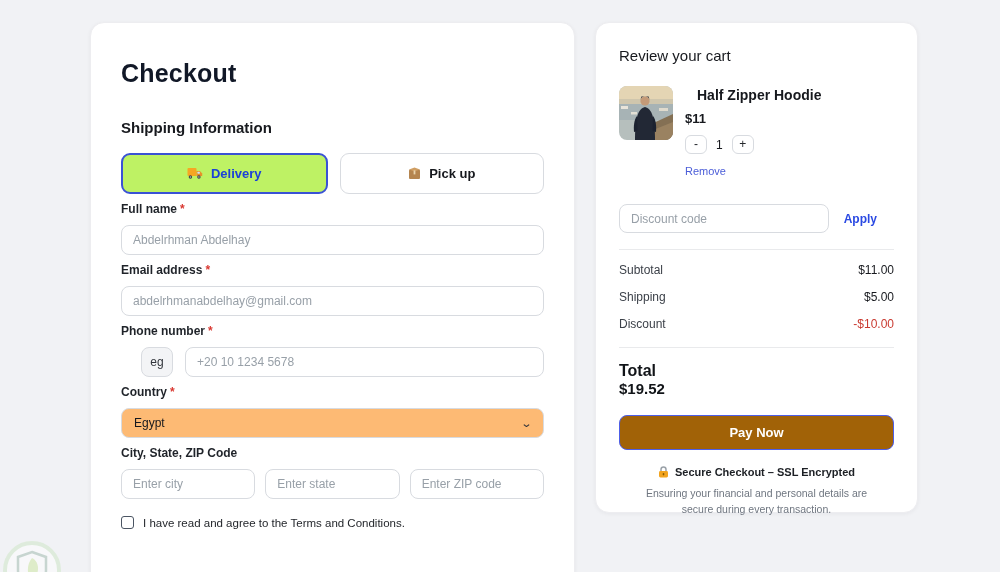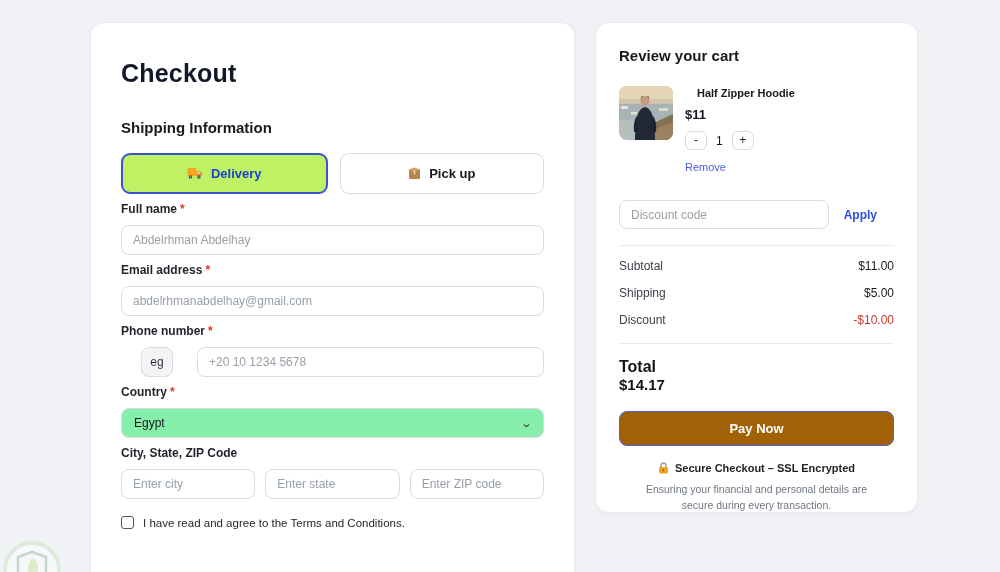--- a/index.html
+++ b/index.html
@@ -32,44 +32,44 @@
   .field { margin-top:8px; }
   .field:first-of-type { margin-top:21px; }
   .field-label { font-size:12px; font-weight:700; color:#1f2329; margin-bottom:9px; }
   .req { color:#d93831; margin-left:3px; }
   .text-input {
     width:100%; height:30px; border:1px solid #d8dbe0; border-radius:8px;
     padding:0 11px; font-size:12px; color:#c2410c; background:#fff; outline:none;
     font-family:"Liberation Sans", sans-serif;
   }
   .text-input::placeholder { color:#98a0a8; opacity:1; }
-  .phone-row { display:flex; gap:24px;padding-left:20px; }
+  .phone-row { display:flex; gap:12px;padding-left:20px; }
   .phone-prefix {
     width:32px; height:30px; background:#f3f4f6; border:1px solid #d8dbe0; border-radius:8px;
     display:flex; align-items:center; justify-content:center; font-size:12px; color:#32363c;
   }
   .select {
-    width:100%; height:30px; border:1px solid #d8dbe0; border-radius:8px; background:#86efac;
+    width:100%; height:30px; border:1px solid #d8dbe0; border-radius:8px; background:#fdba74;
     display:flex; align-items:center; justify-content:space-between; padding:0 12px;
     font-size:12px; color:#16181d; cursor:pointer;
   }
   .chevron { font-size:11px; color:#30343a; line-height:1; transform:scaleX(1.3); }
   .triple-row { display:flex; gap:10px; }
   .terms-row { display:flex; align-items:center; gap:9px; margin-top:17px; }
   .checkbox {
     width:13px; height:13px; border:1.4px solid #4b5563; border-radius:3px; background:#fff;
     flex:0 0 auto; cursor:pointer;
   }
   .terms-text { font-size:11.5px; color:#24272c; }
   
   .cart-card { left:595px; top:22px; width:323px; height:491px; padding:24px 23px; }
-  .cart-title { font-size:15px; font-weight:700; color:#17191e; }
+  .cart-title { font-size:15px; font-weight:400; color:#17191e; }
   .item-row { display:flex; gap:12px; margin-top:22px; }
   .item-img { width:54px; height:54px; border-radius:8px; overflow:hidden; flex:0 0 auto; }
-  .item-name { font-size:11px; font-weight:600; color:#17191e; margin-top:1px;padding-left:12px; }
+  .item-name { font-size:14px; font-weight:600; color:#17191e; margin-top:1px;padding-left:12px; }
   .item-price { font-size:13px; font-weight:700; color:#17191e; margin-top:8px; }
   .qty-row { display:flex; align-items:center; gap:9px; margin-top:9px; }
   .qty-btn {
     width:22px; height:19px; border:1px solid #d8dbe0; border-radius:6px; background:#fff;
     font-size:12px; color:#24272c; display:flex; align-items:center; justify-content:center;
     cursor:pointer; padding-bottom:1px;
   }
   .qty-value { font-size:12px; color:#17191e; }
   .remove-link { font-size:11px; color:#4a5cd8; margin-top:11px; cursor:pointer; display:inline-block; }
   .discount-row { display:flex; align-items:center; justify-content:space-between; margin-top:25px; }
@@ -234,21 +234,21 @@
     <div class="summary-row">
       <span class="summary-label">Discount</span>
       <span class="summary-value negative">-$10.00</span>
     </div>
   </div>
 
   <hr class="divider">
 
   <div class="total-row">
     <span class="total-label">Total</span>
-    <span class="total-value">$14.17</span>
+    <span class="total-value">$19.52</span>
   </div>
 
   <button class="pay-btn">Pay Now</button>
 
   <div class="secure-row">
     <span>
       <svg class="icon-svg" width="11" height="12" viewBox="0 0 11 12">
         <rect x="1" y="5" width="9" height="6.5" rx="1.4" fill="#f2a41f"></rect>
         <path d="M3 5 V3.4 a2.5 2.5 0 0 1 5 0 V5" fill="none" stroke="#9aa1a8" stroke-width="1.5"></path>
         <rect x="4.7" y="7" width="1.6" height="2.4" rx="0.8" fill="#8a5b00"></rect>

